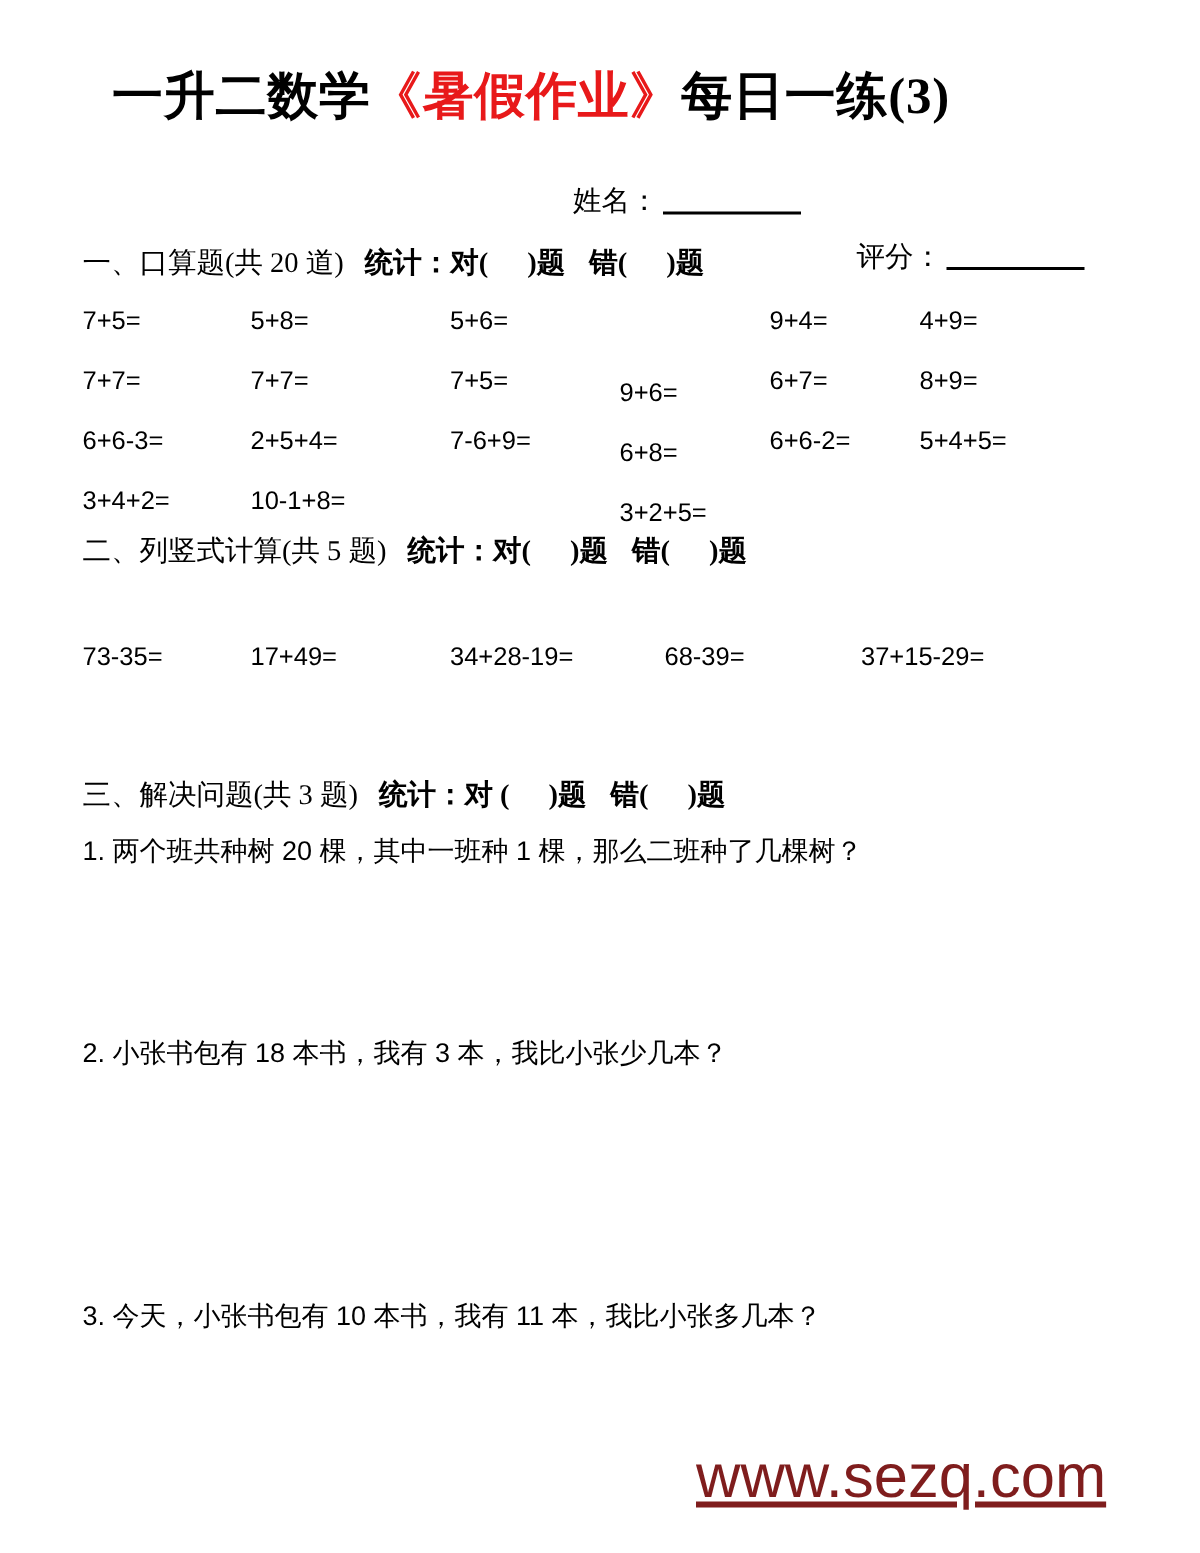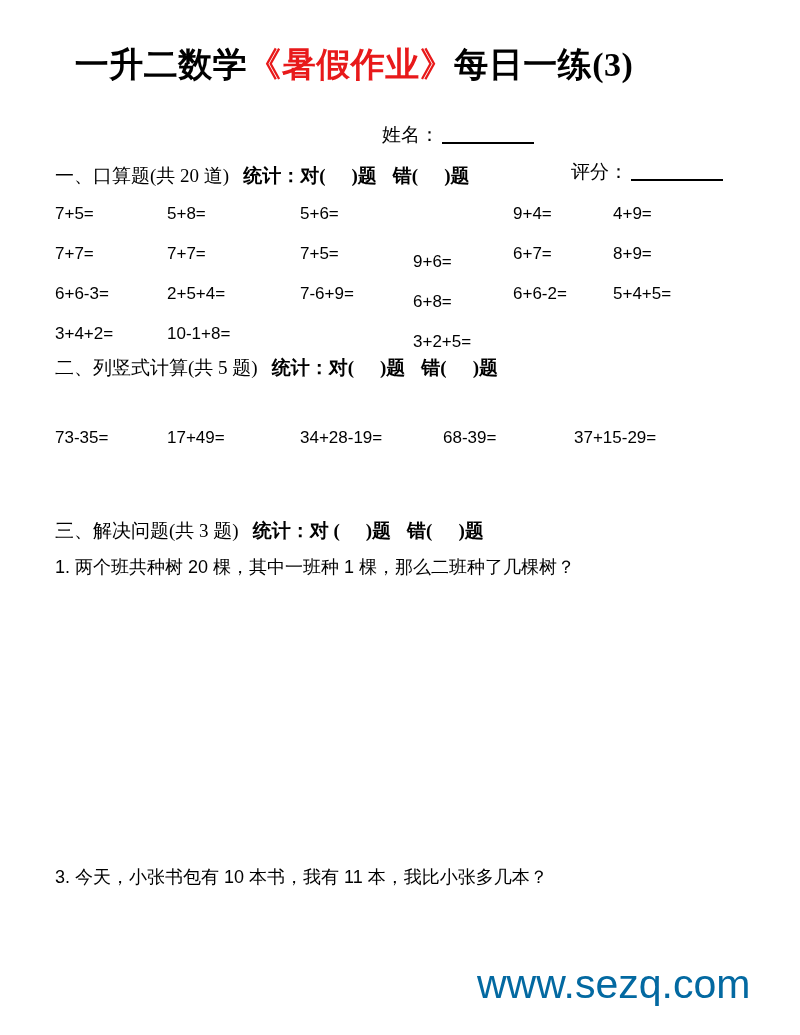--- a/index.html
+++ b/index.html
@@ -156,28 +156,29 @@
     white-space: nowrap;
     font-family: "Liberation Sans", "DejaVu Sans", sans-serif;
   }
   #prob-1 { top: 554px; }
   #prob-2 { top: 689px; }
   #prob-3 { top: 850px; margin-top: 14px; }
 
   
   .watermark {
     position: absolute;
-    left: 477px;
+    left: 464px;
     top: 958px;
     font-family: "Liberation Sans", "DejaVu Sans", sans-serif;
     font-size: 41px;
     line-height: 52px;
-    color: #0369a1;
+    color: #7f1d1d;
     letter-spacing: 0px;
     white-space: nowrap;
+    text-decoration: underline;
   }
 </style>
 </head>
 <body>
 
 <div class="page">
 
   <div class="title">
     <span class="t-black">一升二数学</span><span class="t-red">《暑假作业》</span><span class="t-black">每日一练(3)</span>
   </div>
@@ -236,17 +237,18 @@
     <span class="vert-cell vc2">34+28-19=</span>
     <span class="vert-cell vc3">68-39=</span>
     <span class="vert-cell vc4">37+15-29=</span>
   </div>
 
   <div class="sec-head" id="sec3-head">
     <span class="sec-label">三、解决问题(共 3 题)</span><span class="sec-stat">统计：对 (</span><span class="paren-gap"></span><span class="sec-stat" style="margin-left:0">)题</span><span class="stat-gap"></span><span class="sec-stat" style="margin-left:0">错(</span><span class="paren-gap"></span><span class="sec-stat" style="margin-left:0">)题</span>
   </div>
 
   <div class="problem" id="prob-1">1. 两个班共种树 20 棵，其中一班种 1 棵，那么二班种了几棵树？</div>
+  <div class="problem" id="prob-2">2. 小张书包有 18 本书，我有 3 本，我比小张少几本？</div>
   <div class="problem" id="prob-3">3. 今天，小张书包有 10 本书，我有 11 本，我比小张多几本？</div>
 
   <div class="watermark">www.sezq.com</div>
 
 </div>
 
 </body></html>

